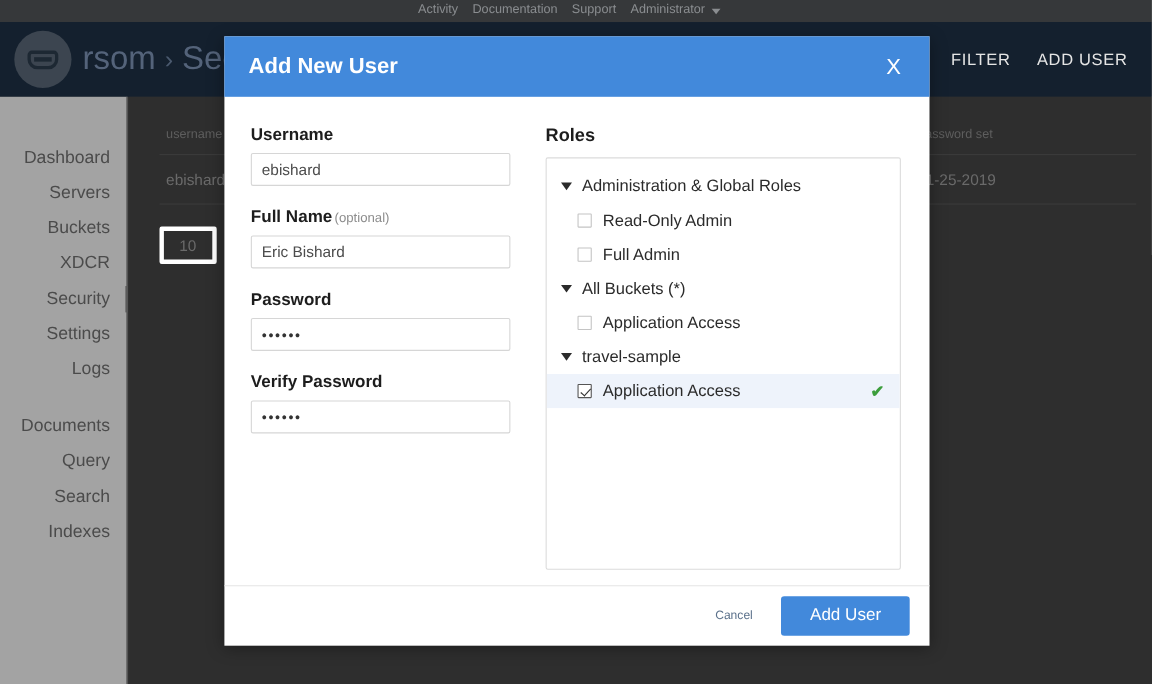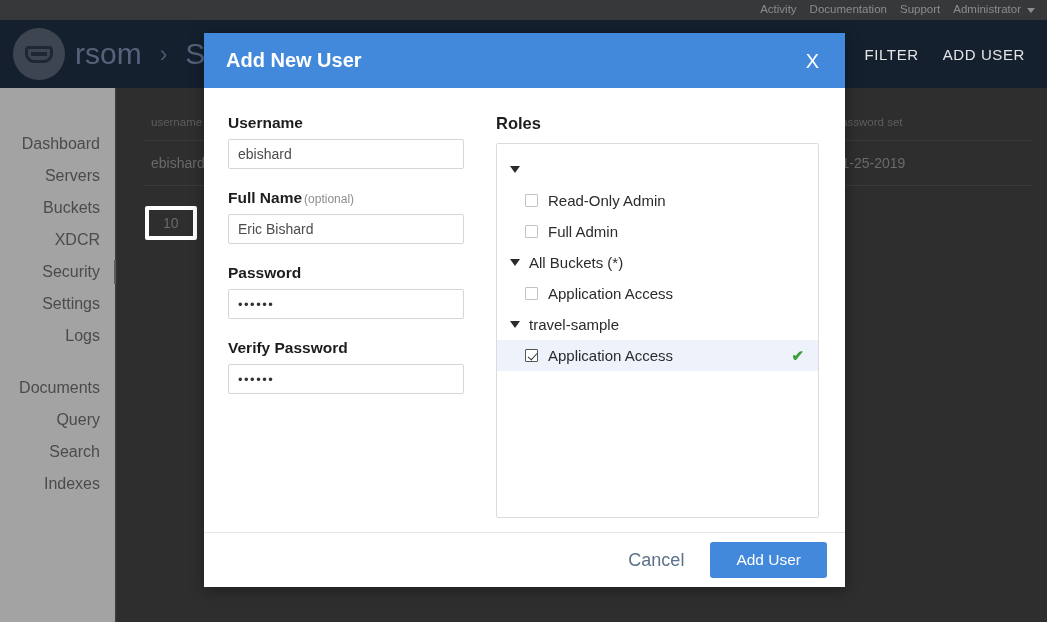--- a/index.html
+++ b/index.html
@@ -14,21 +14,21 @@
   
   .app {
     position: absolute; inset: 0;
     background: #333333;
   }
 
   .utility-bar {
     position: absolute; top: 0; left: 0; right: 0;
     height: 20px;
     background: #36383a;
-    display: flex; align-items: center; justify-content: flex-end;
+    display: flex; align-items: center; justify-content: center;
     padding-right: 12px;
     gap: 13px;
   }
   .utility-bar span {
     color: #8a8d90;
     font-size: 11.5px;
     line-height: 1;
     white-space: nowrap;
   }
   .caret-down {
@@ -65,21 +65,21 @@
     position: absolute;
     left: 3px; right: 3px; top: 3.5px;
     height: 3.5px;
     background: #1d2833;
   }
   .breadcrumb {
     margin-left: 10px;
     color: #54637a;
     font-size: 30px;
     white-space: nowrap;
-    display: flex; align-items: center; gap: 18px; text-align: right;
+    display: flex; align-items: center; gap: 8px; text-align: right;
   }
   .breadcrumb .chev {
     font-size: 23px;
     color: #4a596e;
   }
   .topbar-actions {
     margin-left: auto;
     display: flex; align-items: center; gap: 24px;
     padding-right: 22px;
   }
@@ -287,21 +287,21 @@
   .modal-footer {
     flex: none;
     height: 55px;
     border-top: 1px solid #e6e6e6;
     display: flex; align-items: center; justify-content: flex-end;
     gap: 22px;
     padding-right: 18px;
   }
   .btn-cancel {
     color: #5b718b;
-    font-size: 18px;
+    font-size: 11px;
     cursor: pointer;
     padding: 6px 4px;
     background: none; border: none;
     font-family: "Liberation Sans", sans-serif;
   }
   .btn-primary {
     background: #4289db;
     color: #ffffff;
     border: none;
     border-radius: 3px;
@@ -407,20 +407,21 @@
           <input class="text-input pw-input" type="text" value="••••••" style="">
         </div>
       </div>
 
       <div class="col-right">
         <div class="roles-title">Roles</div>
         <div class="roles-box">
 
           <div class="tree-group">
             <span class="tri"></span>
+            <span>Administration &amp; Global Roles</span>
           </div>
           <div class="tree-leaf">
             <span class="cbox"></span>
             <span>Read-Only Admin</span>
           </div>
           <div class="tree-leaf">
             <span class="cbox"></span>
             <span>Full Admin</span>
           </div>
 

